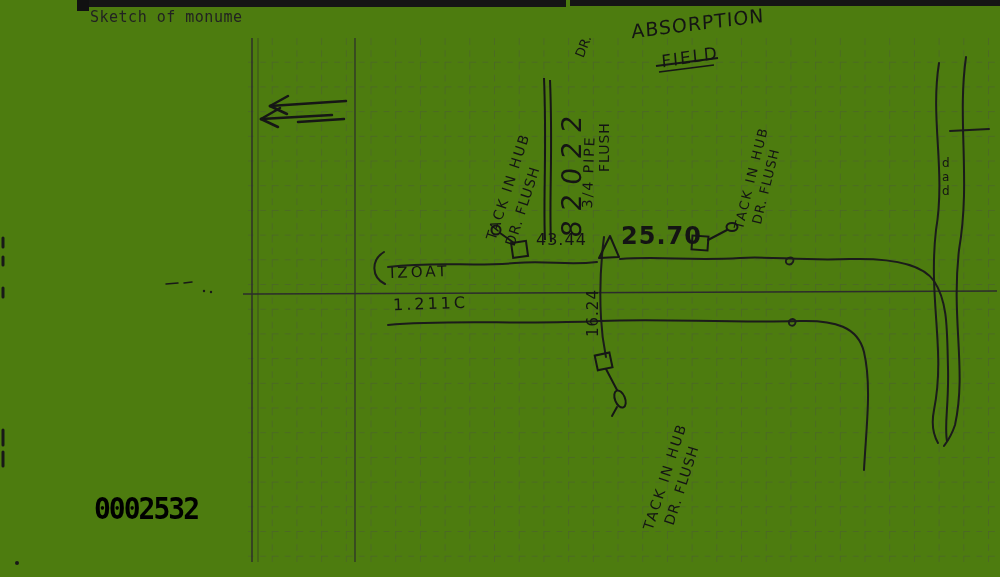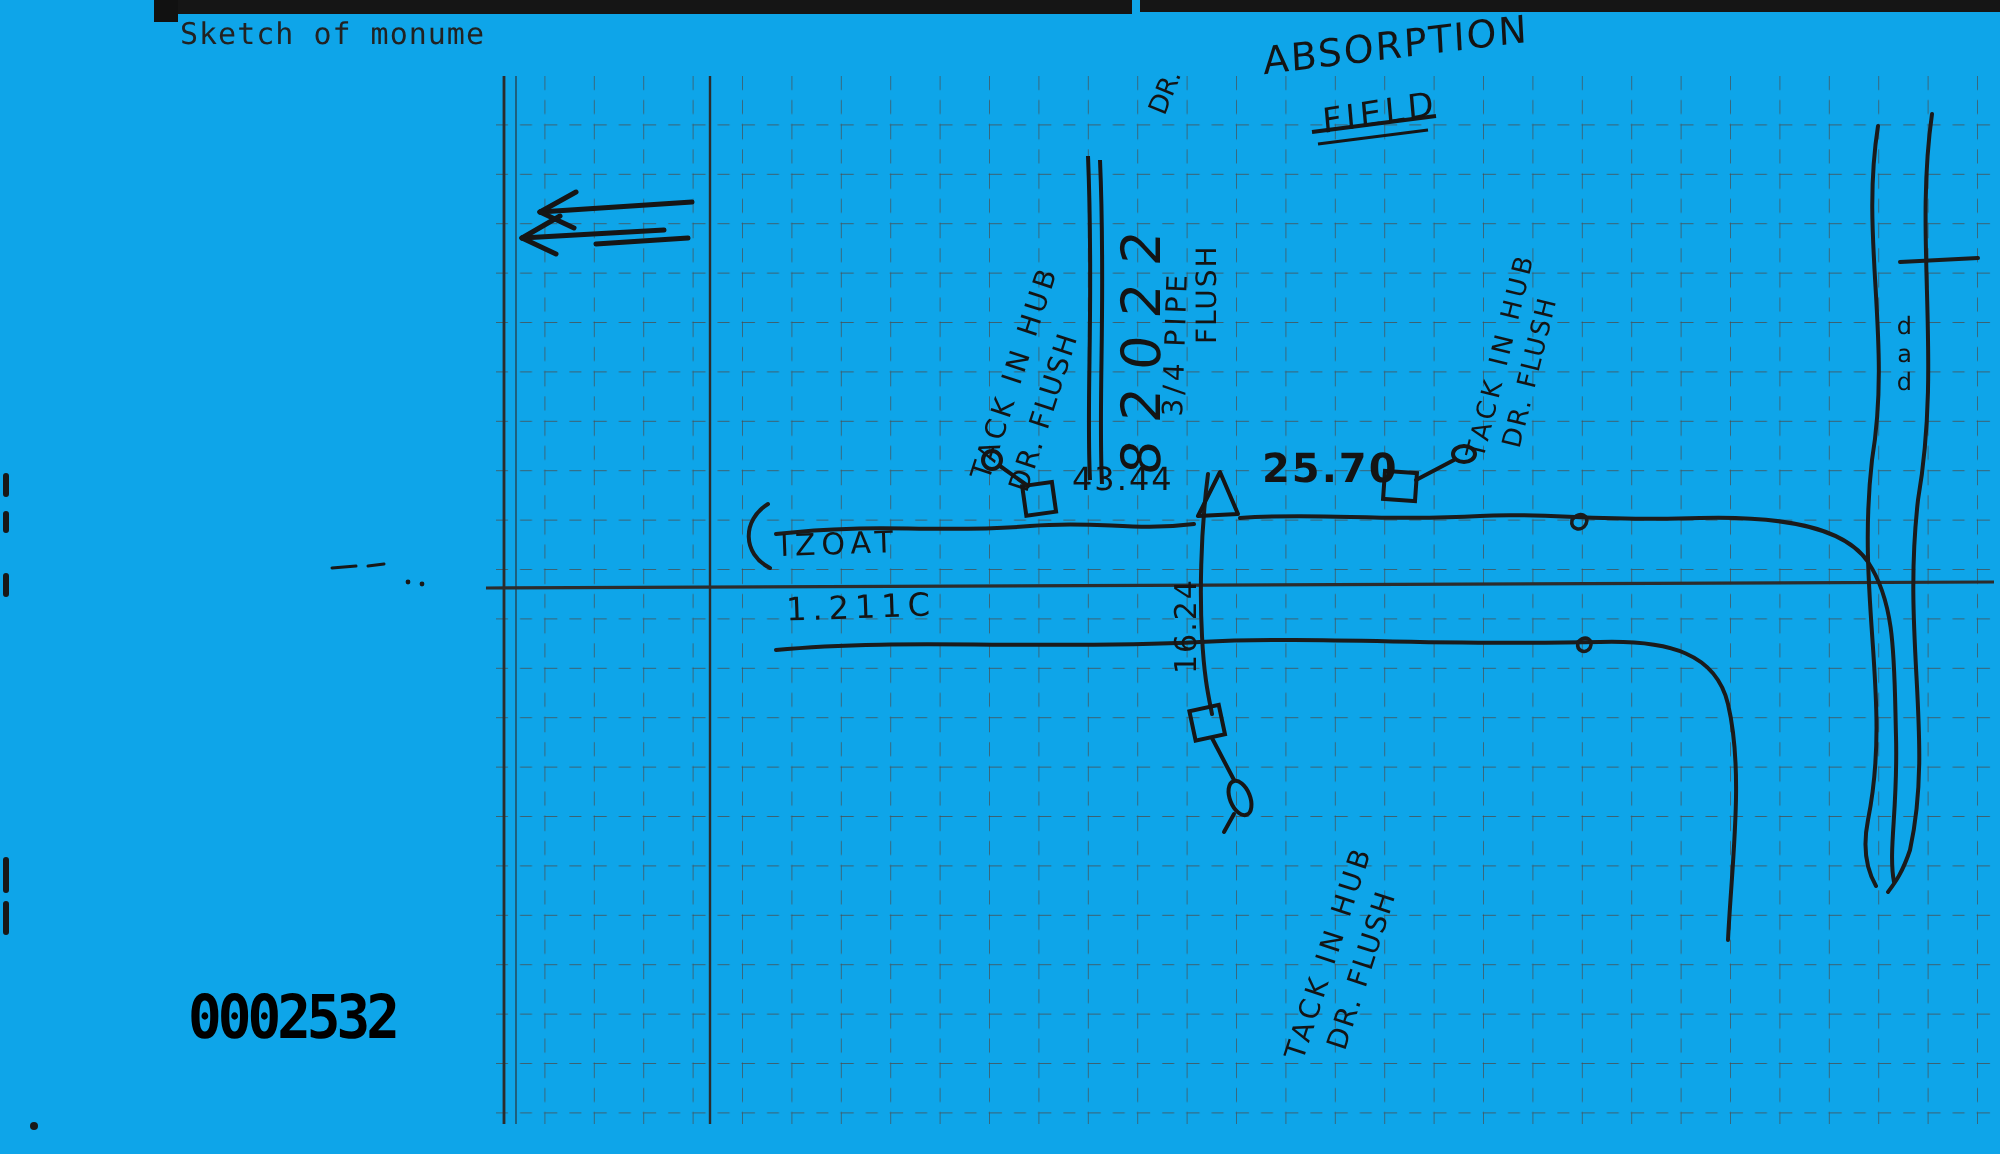--- a/index.html
+++ b/index.html
@@ -1,43 +1,43 @@
 <!DOCTYPE html>
 <html><head>
 <meta charset="utf-8">
 <style>
   html,body{margin:0;padding:0;background:#fff;}
-  .page{position:relative;width:1000px;height:577px;background:#0ea5e9;overflow:hidden;
+  .page{position:relative;width:1000px;height:577px;background:#4d7c0f;overflow:hidden;
         font-family:"DejaVu Sans",sans-serif;}
   .page svg{position:absolute;left:0;top:0;z-index:1;}
   .lbl{position:absolute;white-space:nowrap;z-index:2;color:#161616;}
   .hw{font-family:"DejaVu Sans",sans-serif;color:#141414;}
 
   #t-title{left:90px;top:8px;font-family:"DejaVu Sans Mono",monospace;font-size:15px;color:#222;letter-spacing:.5px;}
   #t-abs1{left:631px;top:12px;font-size:19px;letter-spacing:1px;transform:rotate(-7deg) skewX(-4deg);}
   #t-abs2{left:661px;top:47px;font-size:17px;letter-spacing:2px;transform:rotate(-9deg) skewX(-4deg);}
   #t-dr{left:572px;top:54px;font-size:13px;transform:rotate(-68deg);transform-origin:0 0;}
   #t-block{left:556px;top:236px;font-size:27px;letter-spacing:9px;font-weight:500;
            transform:rotate(-90deg) skewX(-5deg);transform-origin:0 0;}
   #t-pipe1{left:579px;top:208px;font-size:14px;letter-spacing:2px;transform:rotate(-88deg);transform-origin:0 0;}
   #t-pipe2{left:596px;top:172px;font-size:14px;letter-spacing:1px;transform:rotate(-90deg);transform-origin:0 0;}
   #t-tackL1{left:483px;top:237px;font-size:14px;letter-spacing:2px;transform:rotate(-72deg);transform-origin:0 0;}
   #t-tackL2{left:502px;top:243px;font-size:14px;letter-spacing:1px;transform:rotate(-72deg);transform-origin:0 0;}
   #t-tackR1{left:731px;top:227px;font-size:13px;letter-spacing:2px;transform:rotate(-76deg);transform-origin:0 0;}
   #t-tackR2{left:749px;top:222px;font-size:13px;letter-spacing:1px;transform:rotate(-76deg);transform-origin:0 0;}
   #t-tackB1{left:640px;top:527px;font-size:14px;letter-spacing:2px;transform:rotate(-72deg);transform-origin:0 0;}
   #t-tackB2{left:661px;top:522px;font-size:14px;letter-spacing:1px;transform:rotate(-72deg);transform-origin:0 0;}
   #t-d1{left:536px;top:230px;font-size:16px;letter-spacing:1px;}
-  #t-d2{left:621px;top:222px;font-size:20px;letter-spacing:1px;font-weight:600;margin-left:10px;}
+  #t-d2{left:621px;top:222px;font-size:24px;letter-spacing:1px;font-weight:600;}
   #t-d3{left:584px;top:337px;font-size:15px;letter-spacing:1px;transform:rotate(-90deg);transform-origin:0 0;}
   #t-ditch1{left:390px;top:263px;font-size:15px;letter-spacing:3px;transform:rotate(-2deg);}
   #t-ditch2{left:393px;top:294px;font-size:16px;letter-spacing:3px;transform:rotate(-2deg);}
   #t-stamp{left:94px;top:492px;font-family:"DejaVu Sans Mono",monospace;font-size:28px;font-weight:900;
            letter-spacing:-2px;color:#000;transform:scaleY(1.08);}
-  #t-edge{left:942px;top:156px;font-size:12px;width:14px;line-height:14px;word-break:break-all;white-space:normal;text-align:right;}
+  #t-edge{left:942px;top:156px;font-size:12px;width:14px;line-height:14px;word-break:break-all;white-space:normal;}
 </style>
 </head>
 <body>
 
 <div class="page">
 
   <svg width="1000" height="577" viewBox="0 0 1000 577">
     <defs>
       <pattern id="gp" x="248" y="38" width="24.7" height="24.7" patternUnits="userSpaceOnUse">
         <path d="M24.7 0 V24.7" stroke="#4a4a4a" stroke-width="0.9" stroke-dasharray="7 5" fill="none" opacity="0.75"></path>

